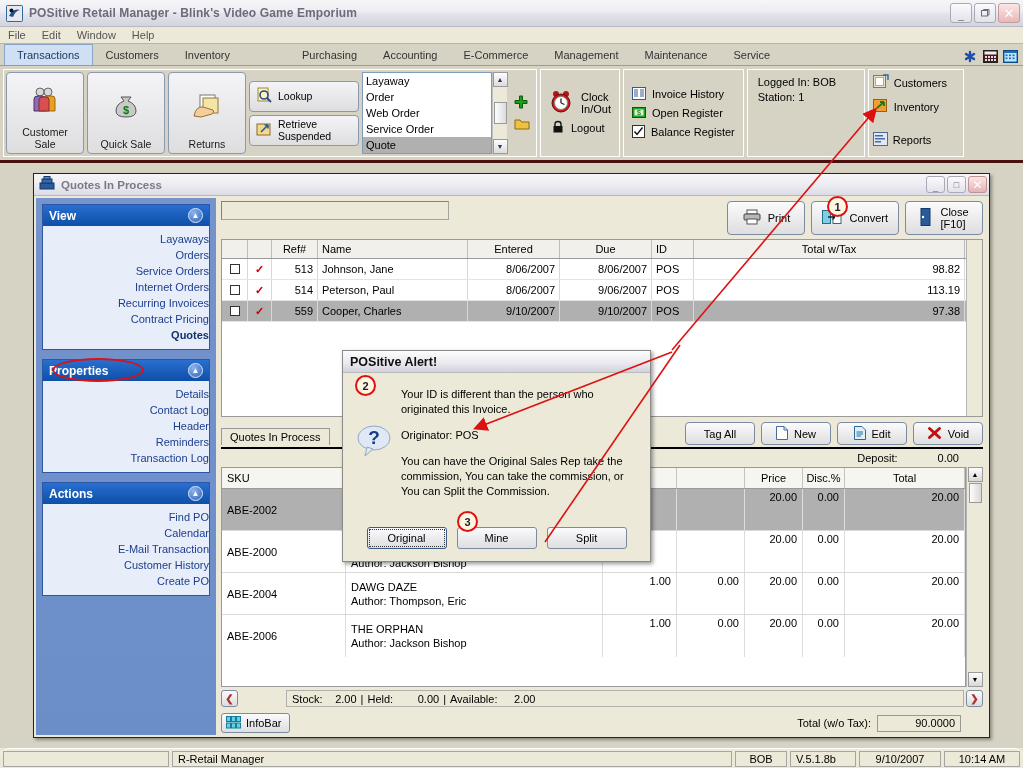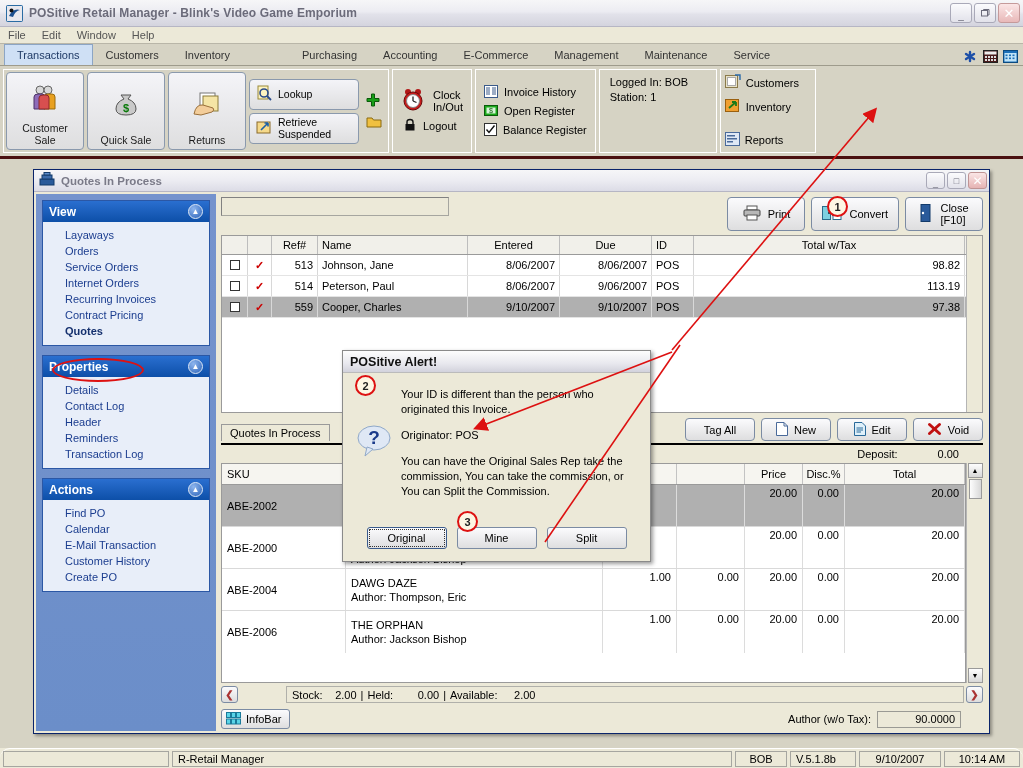--- a/index.html
+++ b/index.html
@@ -149,20 +149,21 @@
     background:linear-gradient(to bottom,#fbfbfd,#e2e2ea);
     display:flex;align-items:center;justify-content:center;font-size:9px;color:#6b6b7a;}
   .cw-btn.close { background:linear-gradient(to bottom,#fbe6e6,#e5b3b3);border-color:#bf9494;color:#fff;font-size:12px;}
   .cw-body { flex:1; display:flex; background:#ece9d8; padding:2px; gap:0; overflow:hidden; }
   
   .sidebar {
     width:180px;flex:0 0 180px;background:#6b8ec9;
     background:linear-gradient(to bottom,#7593cd,#6b8ec9);
     padding:6px 6px 6px 6px; display:flex;flex-direction:column;gap:9px;
     overflow:hidden;
+    text-align:right;
   }
   .sbgroup { border:1px solid #2b57a5; }
   .sbhead {
     background:linear-gradient(to bottom,#2a6fd0,#0d4fa8);
     color:#fff;font-weight:bold;font-size:12px;
     padding:3px 6px; display:flex;align-items:center;
   }
   .sbhead .chev {
     margin-left:auto;width:15px;height:15px;border-radius:50%;
     background:radial-gradient(circle at 35% 30%,#8fb6ee,#2a62b8);
@@ -438,20 +439,34 @@
                 <path d="M5 11 L12 4 M12 4 H8.5 M12 4 V7.5" stroke="#1b5fa8" stroke-width="1.6" fill="none"></path>
               </svg>
           </span>
           <span class="lbl2">
             <span>Retrieve</span>
             <span>Suspended</span>
           </span>
         </div>
       </div>
 
+      <div class="listwrap">
+        <div class="listbox">
+          <div class="lrow">Layaway</div>
+          <div class="lrow">Order</div>
+          <div class="lrow">Web Order</div>
+          <div class="lrow">Service Order</div>
+          <div class="lrow sel">Quote</div>
+        </div>
+        <div class="vscroll">
+          <div class="arr">▲</div>
+          <div class="thumb"></div>
+          <div class="arr">▼</div>
+        </div>
+      </div>
 
       <div class="plusminus">
         <span>
           <svg width="14" height="14" viewBox="0 0 14 14">
               <path d="M5.5 1 H8.5 V5.5 H13 V8.5 H8.5 V13 H5.5 V8.5 H1 V5.5 H5.5 Z" fill="#18a018" stroke="#0a5a0a"></path>
             </svg>
         </span>
         <span>
           <svg width="16" height="13" viewBox="0 0 16 13">
               <path d="M1 3 H6 L7.5 5 H15 V12 H1 Z" fill="#f0c040" stroke="#8a6a10"></path>
@@ -897,21 +912,21 @@
                       <rect x="10.5" y="0.5" width="4" height="5"></rect>
                       <rect x="0.5" y="7" width="4" height="5"></rect>
                       <rect x="5.5" y="7" width="4" height="5"></rect>
                       <rect x="10.5" y="7" width="4" height="5"></rect>
                     </g>
                   </svg>
               </span>
               <span>InfoBar</span>
             </div>
             <div class="totalbox">
-              <span>Author (w/o Tax):</span>
+              <span>Total (w/o Tax):</span>
               <span class="totalfield">90.0000</span>
             </div>
           </div>
 
         </div>
       </div>
     </div>
   </div>
 
   <div class="statusbar">

